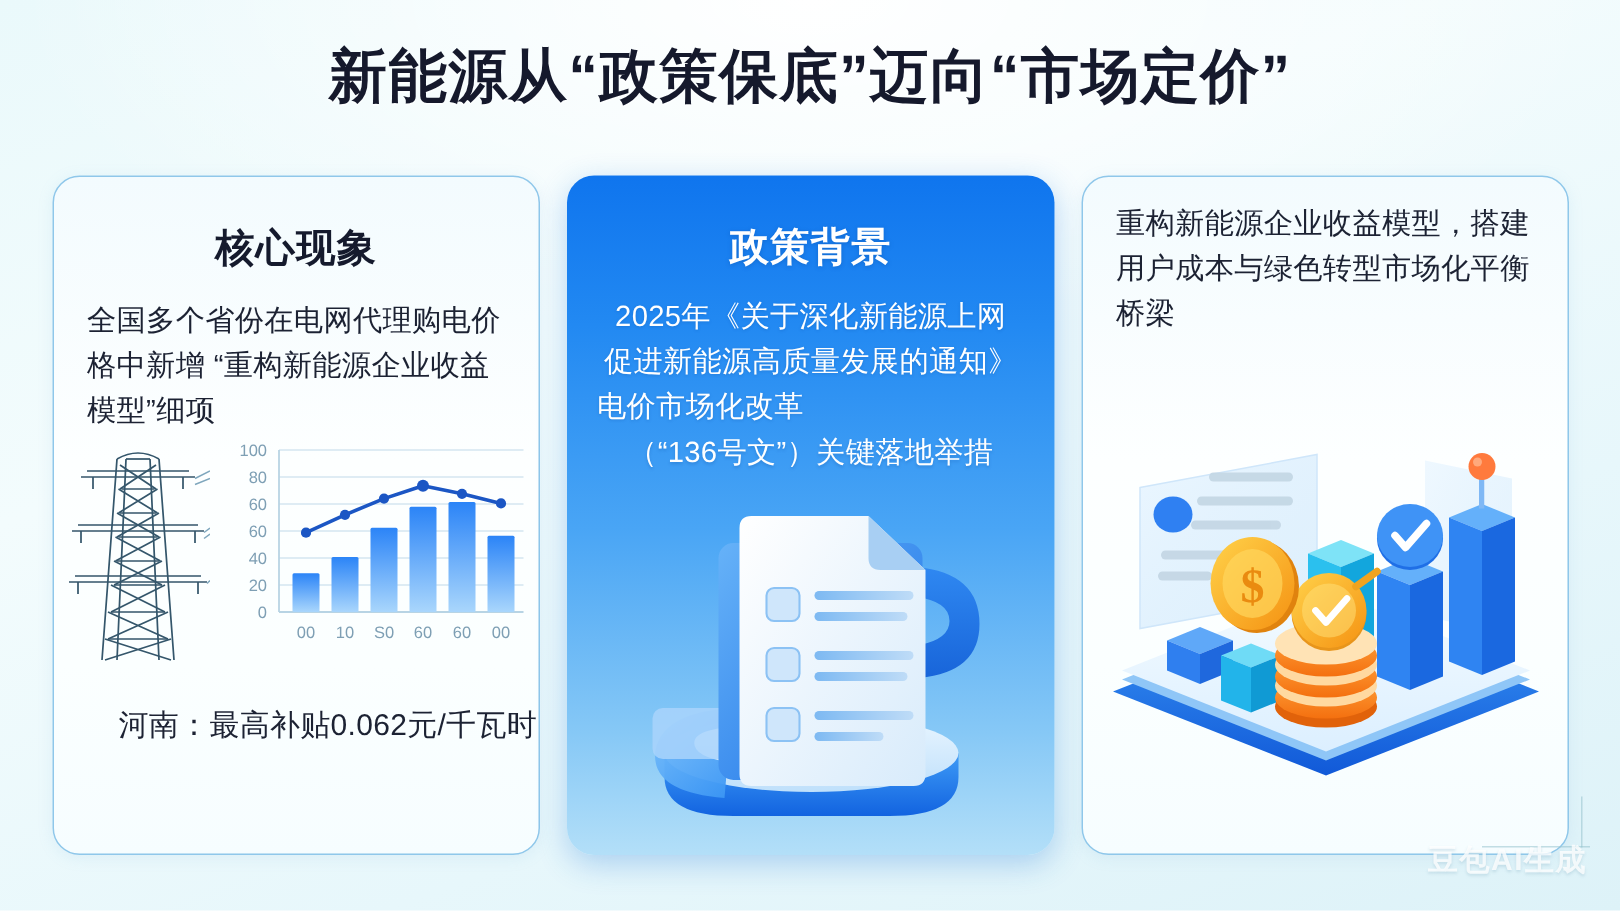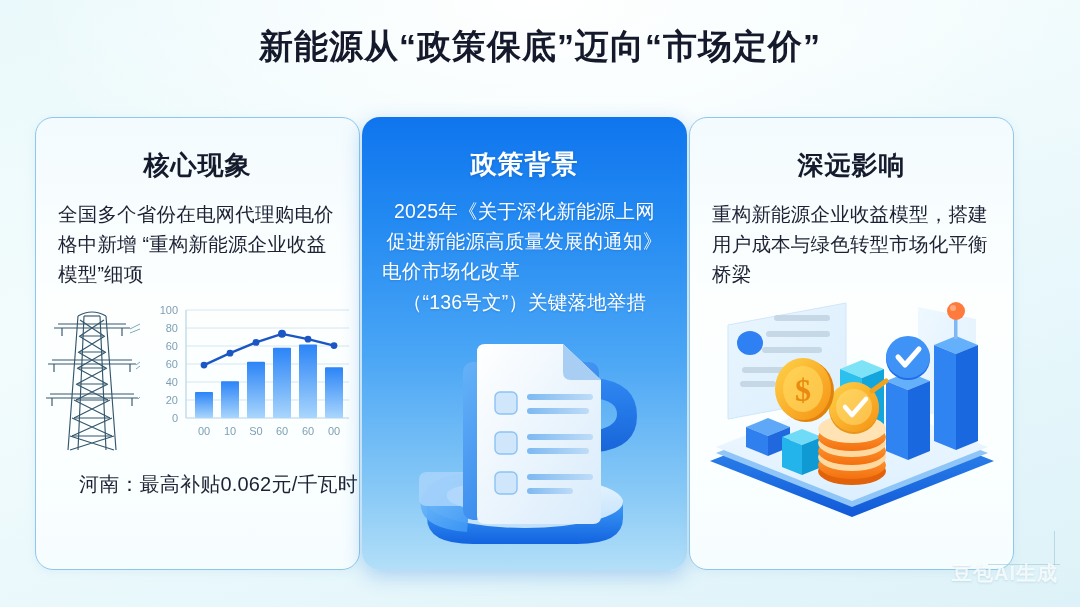--- a/index.html
+++ b/index.html
@@ -9,28 +9,28 @@
     background:
       radial-gradient(ellipse 70% 55% at 50% 0%, #ffffff 0%, rgba(255,255,255,0) 70%),
       linear-gradient(160deg,#eaf9fb 0%,#f3fcfd 35%,#e7f7fb 70%,#ddf2f8 100%);
     position:relative;
   }
 
   
   .title {
     position:absolute; top:24px; left:0; width:1080px;
     text-align:center;
-    font-size:34px; font-weight:bold; letter-spacing:1px;
+    font-size:39px; font-weight:bold; letter-spacing:1px;
     color:#15192c;
     text-shadow:0 1px 0 rgba(255,255,255,.6);
   }
 
   
   .cards { position:absolute; top:117px; left:35px; width:1012px; height:453px;
-           display:flex; gap:2px; }
+           display:flex; gap:18px; }
   .card { width:325px; height:453px; border-radius:18px; position:relative; overflow:hidden; }
 
   .card.light {
     background:linear-gradient(180deg,#f3fbfe 0%,#fdffff 42%,#fbffff 72%,#f6fdff 100%);
     border:1.3px solid #8fc7ea;
     box-shadow:0 2px 10px rgba(120,180,220,.13);
   }
   .card.blue {
     background:linear-gradient(180deg,#0f75ee 0%,#2289f2 22%,#49a5f5 52%,#86c8f6 82%,#b3dff8 100%);
     box-shadow:0 6px 20px rgba(30,120,220,.30);
@@ -40,21 +40,21 @@
   .card-title { text-align:center; font-size:26px; font-weight:bold; letter-spacing:1px; }
   .card.light .card-title { color:#151a2d; margin-top:30px; }
   .card.blue  .card-title { color:#ffffff; margin-top:30px; text-shadow:0 1px 3px rgba(10,70,150,.35); }
 
   .card-body { font-size:19.5px; line-height:1.55; letter-spacing:.2px; }
   .card.light .card-body { color:#1c2233; margin:16px 22px 0 22px; }
   .card.blue  .card-body { color:#ffffff; margin:14px 20px 0 20px; text-align:center;
                            text-shadow:0 1px 2px rgba(10,70,150,.25); }
 
   
-  .c1-visual { position:absolute; top:180px; left:0; width:325px; height:160px;text-decoration:underline; }
+  .c1-visual { position:absolute; top:170px; left:0; width:325px; height:160px;text-decoration:underline; }
   .tower { position:absolute; left:8px; top:4px; }
   .chart { position:absolute; left:108px; top:0px; }
 
   .c1-foot { position:absolute; top:350px; left:22px; width:300px;
              font-size:20px; line-height:1.62; color:#1c2233; letter-spacing:.2px;text-align:right; }
 
   
   .c2-art { position:absolute; bottom:10px; left:50%; transform:translateX(-50%); }
   .c3-art { position:absolute; bottom:36px; left:50%; transform:translateX(-50%); }
 
@@ -247,21 +247,20 @@
         <rect x="128" y="86" width="62" height="6" rx="3"></rect>
         <rect x="128" y="112" width="66" height="6" rx="3"></rect>
         <rect x="128" y="126" width="62" height="6" rx="3"></rect>
         <rect x="128" y="152" width="66" height="6" rx="3"></rect>
         <rect x="128" y="166" width="46" height="6" rx="3"></rect>
       </g>
     </svg>
   </div>
 
   <div class="card light">
-    <div class="card-title">深远影响</div>
     <div class="card-body">重构新能源企业收益模型，搭建用户成本与绿色转型市场化平衡桥梁</div>
 
     <svg class="c3-art" width="300" height="248" viewBox="0 0 300 248">
       <defs>
         <linearGradient id="platTop" x1="0" y1="0" x2="0" y2="1">
           <stop offset="0%" stop-color="#f4fbff"></stop>
             <stop offset="100%" stop-color="#dcefff"></stop>
         </linearGradient>
         <linearGradient id="platSide" x1="0" y1="0" x2="0" y2="1">
           <stop offset="0%" stop-color="#3b98f6"></stop>

